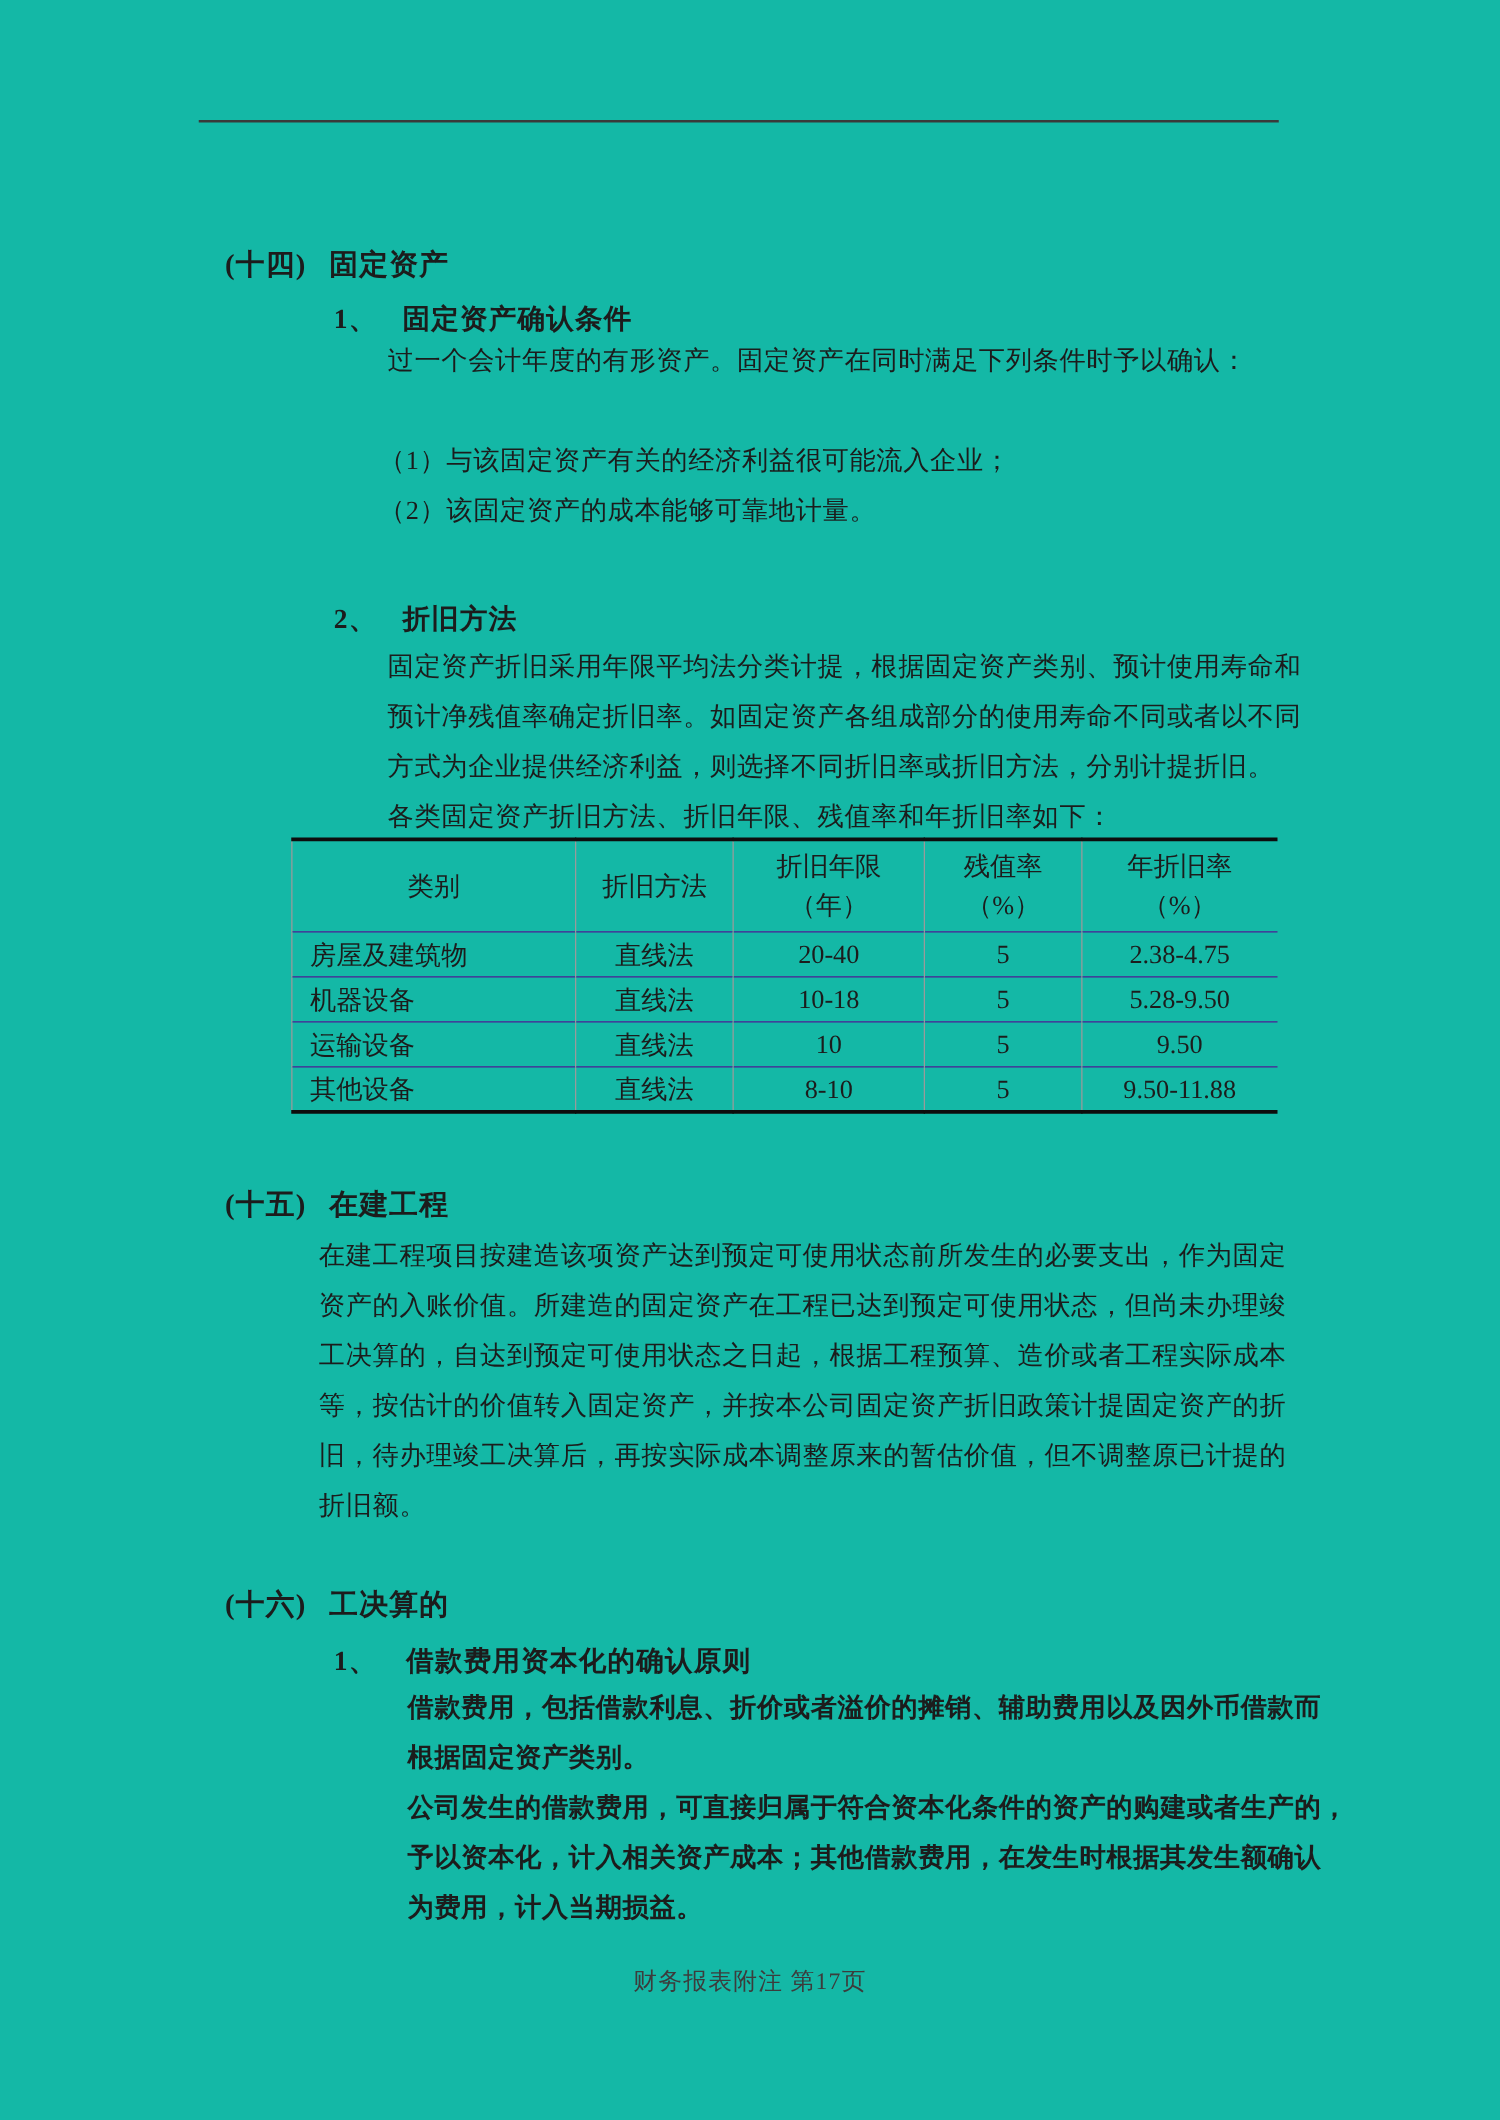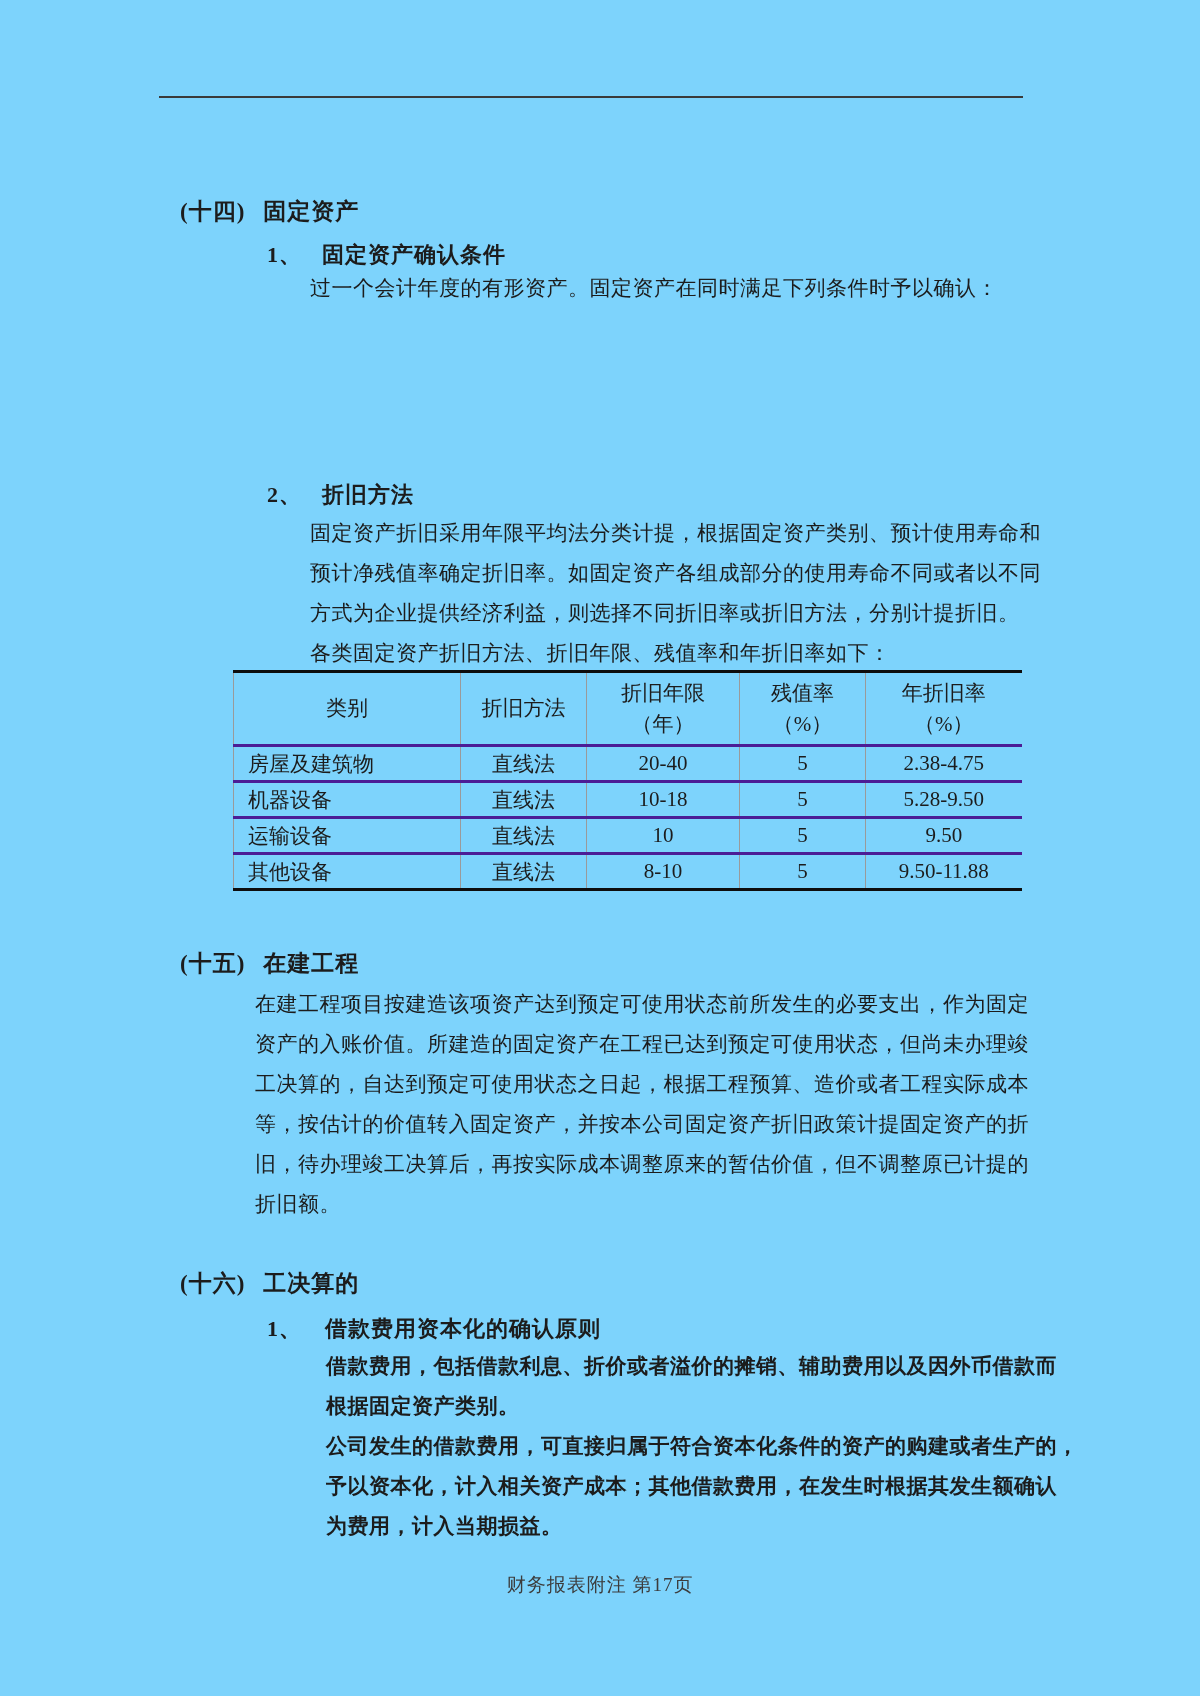--- a/index.html
+++ b/index.html
@@ -1,20 +1,20 @@
 <!DOCTYPE html>
 <html><head>
 <meta charset="utf-8">
 <style>
   html,body{margin:0;padding:0;background:#e8e8e8;}
   .page{
     position:relative;
     width:1200px;height:1696px;
     margin:0 auto;
-    background:#7dd3fc;
+    background:#14b8a6;
     font-family:"Liberation Serif","DejaVu Serif",serif;
     color:#1c1c1c;
     overflow:hidden;
   }
   .abs{position:absolute;white-space:pre;}
   .rule{position:absolute;background:#3a3a3a;height:2px;}
   .sec-head{font-size:23px;font-weight:bold;letter-spacing:1px;}
   .sub-head{font-size:22px;font-weight:bold;letter-spacing:1px;}
   .body-line{font-size:21px;line-height:40px;letter-spacing:0.5px;}
   .para{position:absolute;}
@@ -31,21 +31,21 @@
   table.dep th, table.dep td{
     border-left:1px solid #9a9a9a;
     padding:0;
     font-weight:normal;
     text-align:center;
     vertical-align:middle;
     overflow:hidden;
   }
   table.dep th:last-child, table.dep td:last-child{border-right:none;}
   table.dep thead tr{height:74px;}
-  table.dep tbody tr{height:36px;border-top:3px solid #4c1d95;}
+  table.dep tbody tr{height:36px;border-top:1px solid #4c1d95;}
   table.dep td.cat{text-align:left;padding-left:14px;}
   .th-line{line-height:31px;}
   .footer{
     position:absolute;left:0;width:1200px;text-align:center;
     font-size:19px;color:#3c3c3c;letter-spacing:1px;
   }
 </style>
 </head>
 <body>
 
@@ -55,20 +55,24 @@
 
   <div class="abs sec-head" style="left:180px;top:196px;"><span>(十四)</span><span style="display:inline-block;width:18px;"></span><span>固定资产</span></div>
 
   <div class="abs sub-head" style="left:267px;top:240px;">1、</div>
   <div class="abs sub-head" style="left:322px;top:240px;">固定资产确认条件</div>
 
   <div class="para" style="left:310px;top:268px;">
     <div class="body-line">过一个会计年度的有形资产。固定资产在同时满足下列条件时予以确认：</div>
   </div>
 
+  <div class="para" style="left:303px;top:348px;">
+    <div class="body-line">（1）与该固定资产有关的经济利益很可能流入企业；</div>
+    <div class="body-line">（2）该固定资产的成本能够可靠地计量。</div>
+  </div>
 
   <div class="abs sub-head" style="left:267px;top:480px;">2、</div>
   <div class="abs sub-head" style="left:322px;top:480px;">折旧方法</div>
 
   <div class="para" style="left:310px;top:513px;">
     <div class="body-line">固定资产折旧采用年限平均法分类计提，根据固定资产类别、预计使用寿命和</div>
     <div class="body-line">预计净残值率确定折旧率。如固定资产各组成部分的使用寿命不同或者以不同</div>
     <div class="body-line">方式为企业提供经济利益，则选择不同折旧率或折旧方法，分别计提折旧。</div>
   </div>
 

